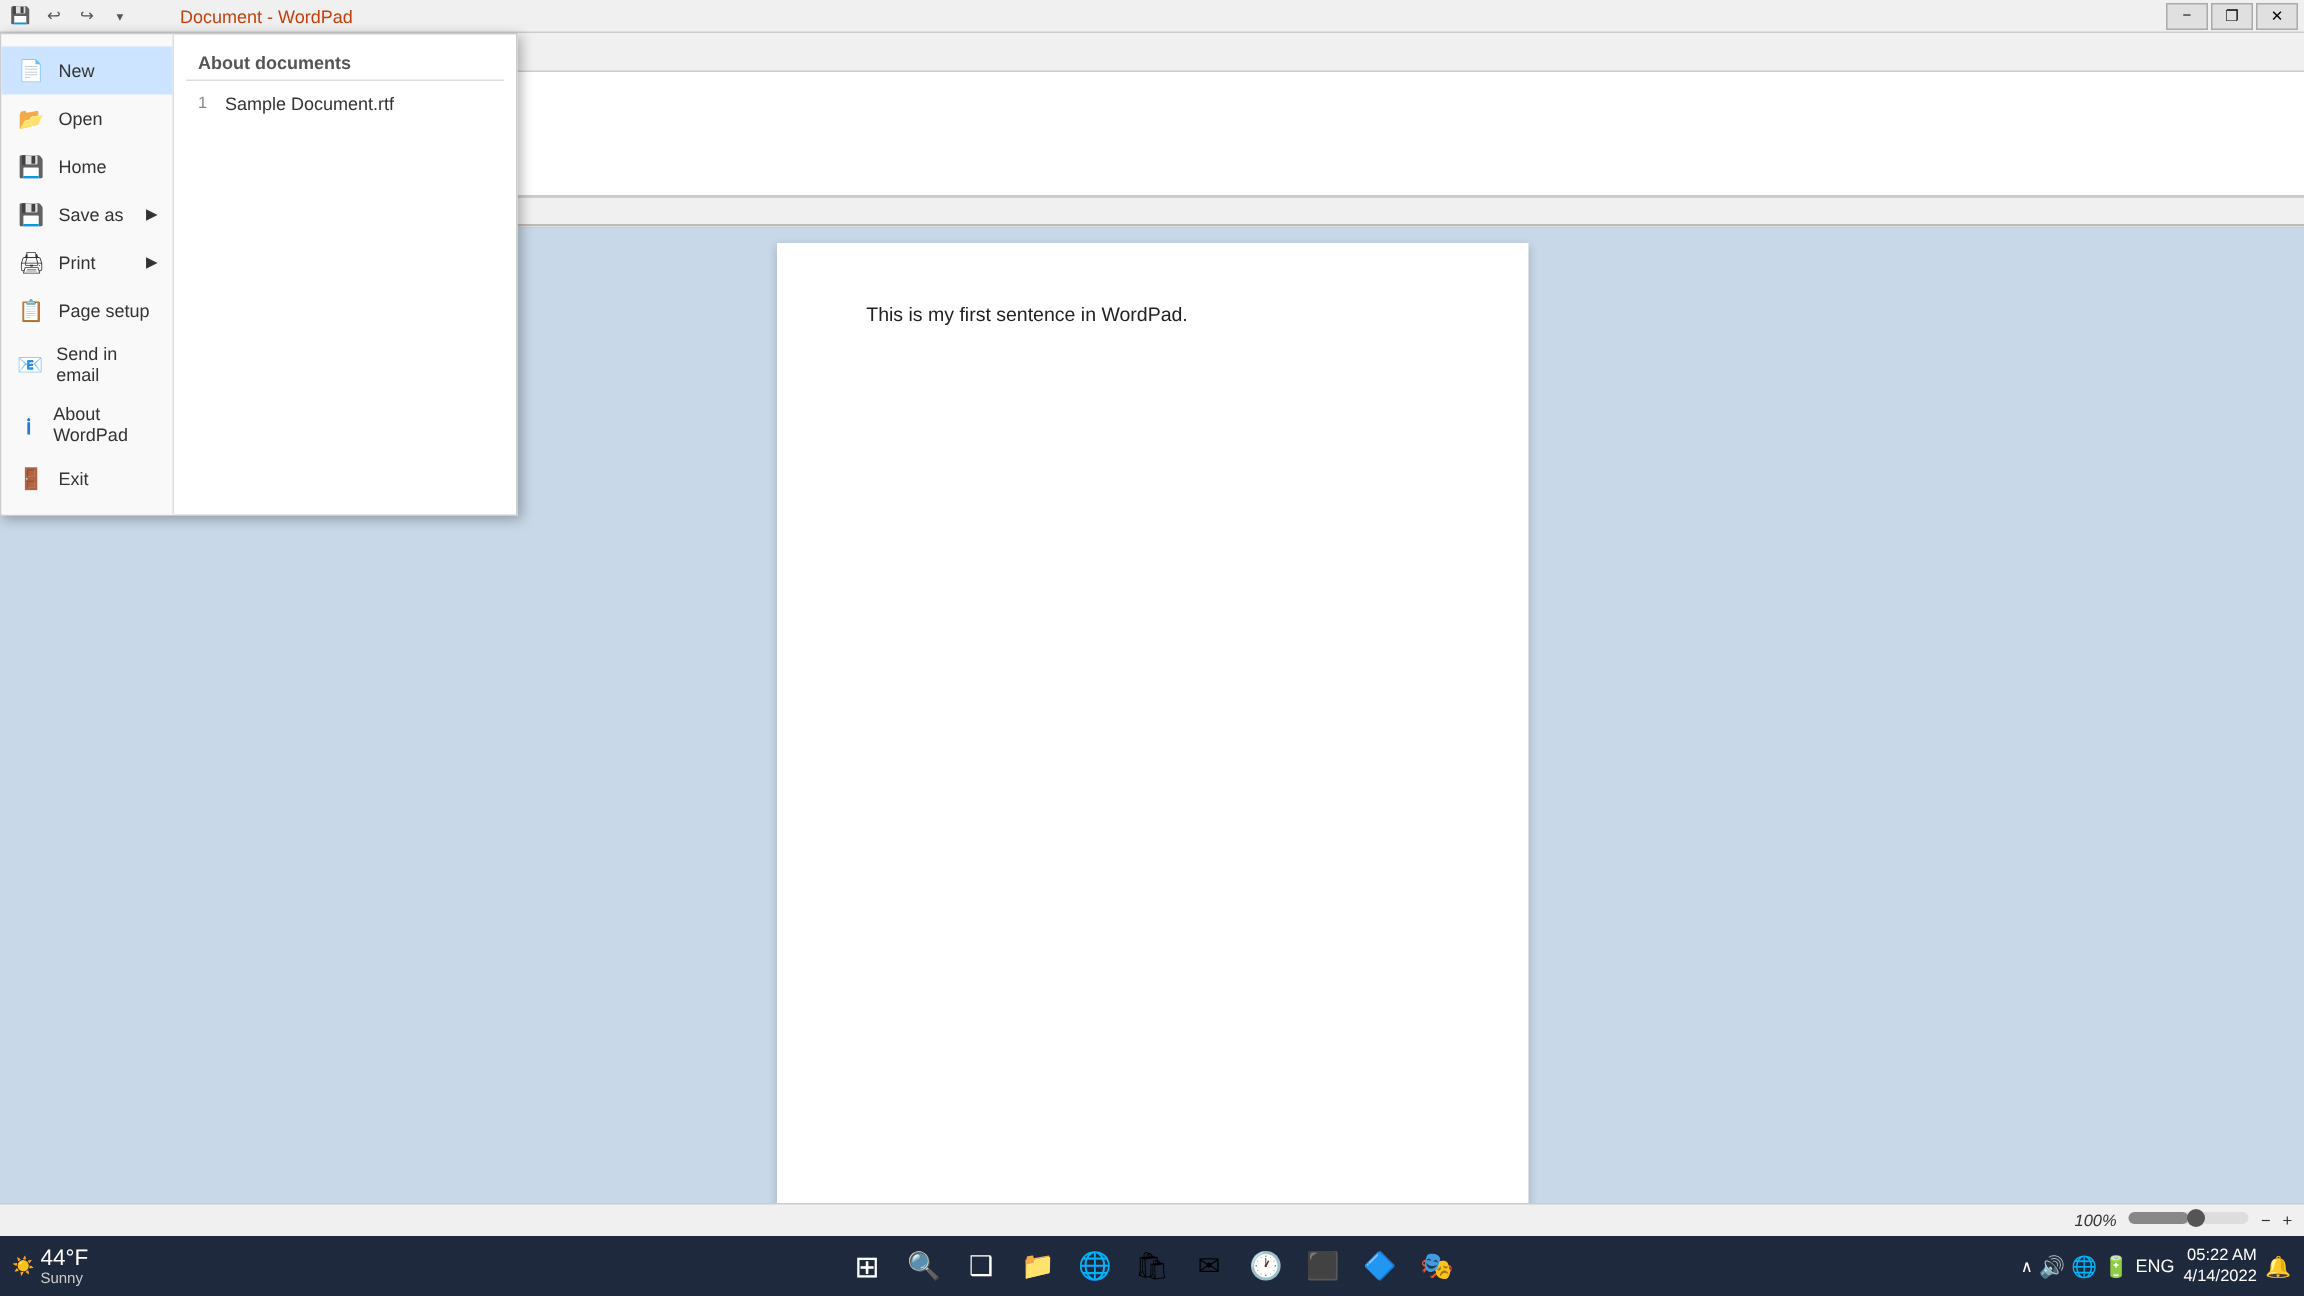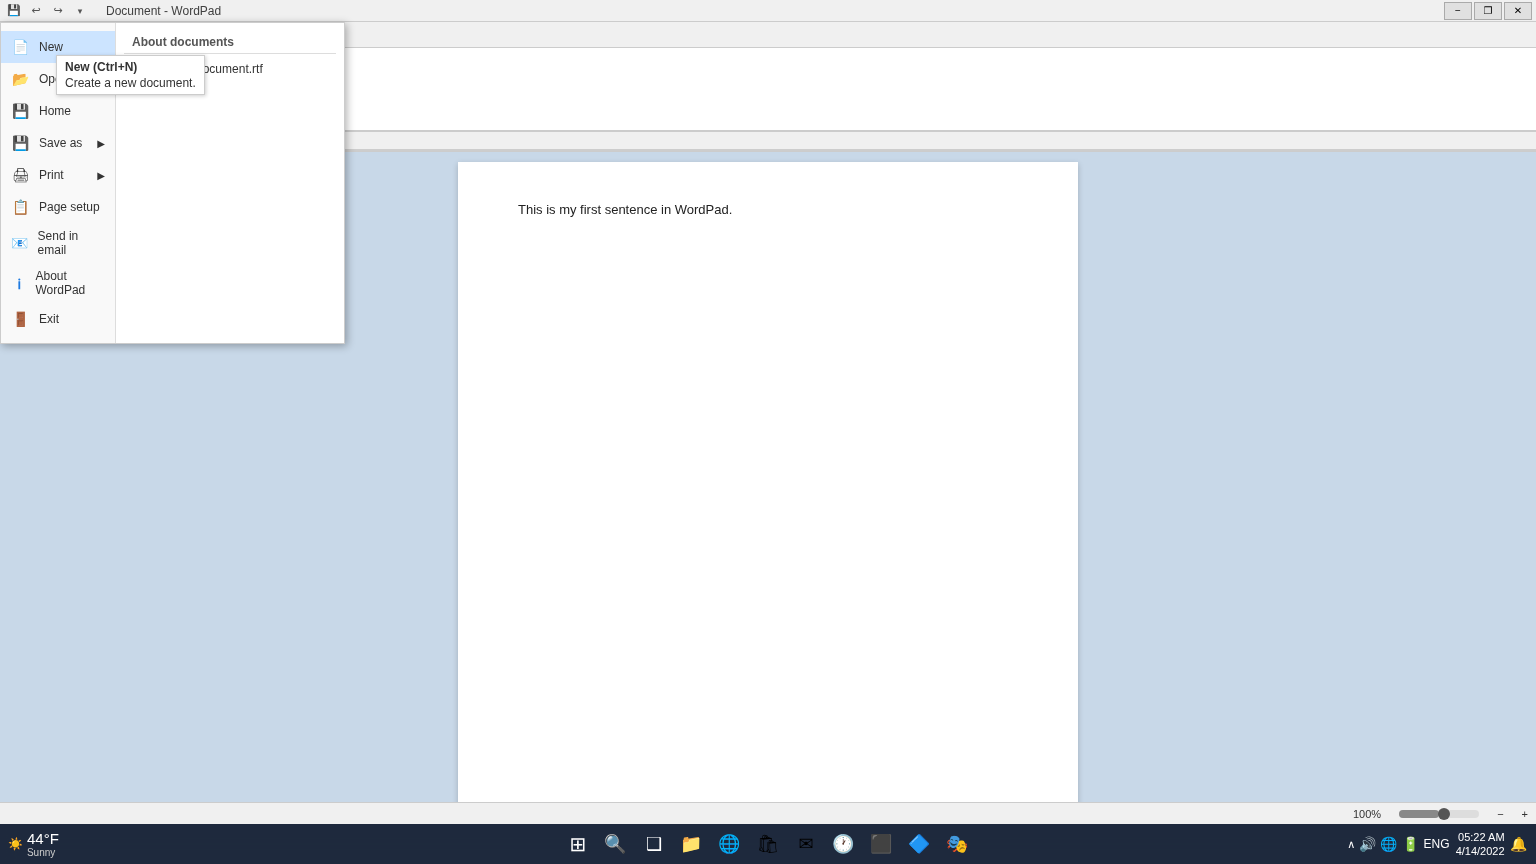--- a/index.html
+++ b/index.html
@@ -81,21 +81,21 @@
       left: 0;
       right: 0;
       bottom: 0;
       display: flex;
       justify-content: center;
       padding: 10px 20px;
     }
 
     .document {
       background: white;
-      width: 620px;
+      width: 501px;
       min-height: 620px;
       box-shadow: 0 2px 6px rgba(0,0,0,0.2);
       padding: 40px 60px;
       font-size: 13px;
       color: #222;
       position: relative;
     }
 
     
     .status-bar {
@@ -262,21 +262,21 @@
 <body>
 
 <div class="title-bar">
   <div class="title-bar-left">
     <div class="qat">
       <div class="qat-btn">💾</div>
       <div class="qat-btn">↩</div>
       <div class="qat-btn">↪</div>
       <div class="qat-btn" style="font-size:9px;">▾</div>
     </div>
-    <span style="font-size:12px;color:#404040;margin-left:12px;">Document - WordPad</span>
+    <span style="font-size:12px;color:#c2410c;margin-left:26px;">Document - WordPad</span>
   </div>
   <div class="title-bar-controls">
     <div class="title-btn">−</div>
     <div class="title-btn">❐</div>
     <div class="title-btn close">✕</div>
   </div>
 </div>
 
 <div style="position:absolute;top:22px;left:0;right:0;height:26px;background:#f0f0f0;border-bottom:1px solid #ccc;display:flex;align-items:flex-end;z-index:5;">
   <div style="background:#1e7ae0;color:white;padding:4px 12px;font-size:12px;font-weight:bold;cursor:pointer;height:24px;display:flex;align-items:center;">File</div>
@@ -378,44 +378,40 @@
     </div>
   </div>
   <div class="file-menu-right">
     <div class="recent-docs-title">About documents</div>
     <div class="recent-doc-item">
       <span class="recent-doc-num">1</span>
       <span>Sample Document.rtf</span>
     </div>
   </div>
 
-  <div class="tooltip">
-    <div style="font-weight:bold;margin-bottom:2px;">New (Ctrl+N)</div>
-    <div>Create a new document.</div>
-  </div>
 </div>
 
 <div class="main-area">
 
   <div style="height:20px;background:#f0f0f0;border-bottom:1px solid #ccc;margin:0;position:relative;overflow:hidden;">
     <svg width="100%" height="20">
 
       <line x1="0" y1="18" x2="1536" y2="18" stroke="#aaa" stroke-width="1"></line>
     </svg>
   </div>
 
   <div class="document-container">
     <div class="document">
       <span>This is my first sentence in WordPad.</span>
     </div>
   </div>
 </div>
 
 <div class="status-bar">
-  <div style="display:flex;align-items:center;gap:18px;">
+  <div style="display:flex;gap:8px;font-style:italic;">
     <span>100%</span>
     <div style="width:80px;height:8px;background:#ddd;border-radius:4px;position:relative;cursor:pointer;">
       <div style="width:50%;height:8px;background:#888;border-radius:4px;"></div>
       <div style="width:12px;height:12px;background:#555;border-radius:50%;position:absolute;top:-2px;left:48%;cursor:pointer;"></div>
     </div>
     <span style="cursor:pointer;">−</span>
     <span style="cursor:pointer;">+</span>
   </div>
 </div>
 

